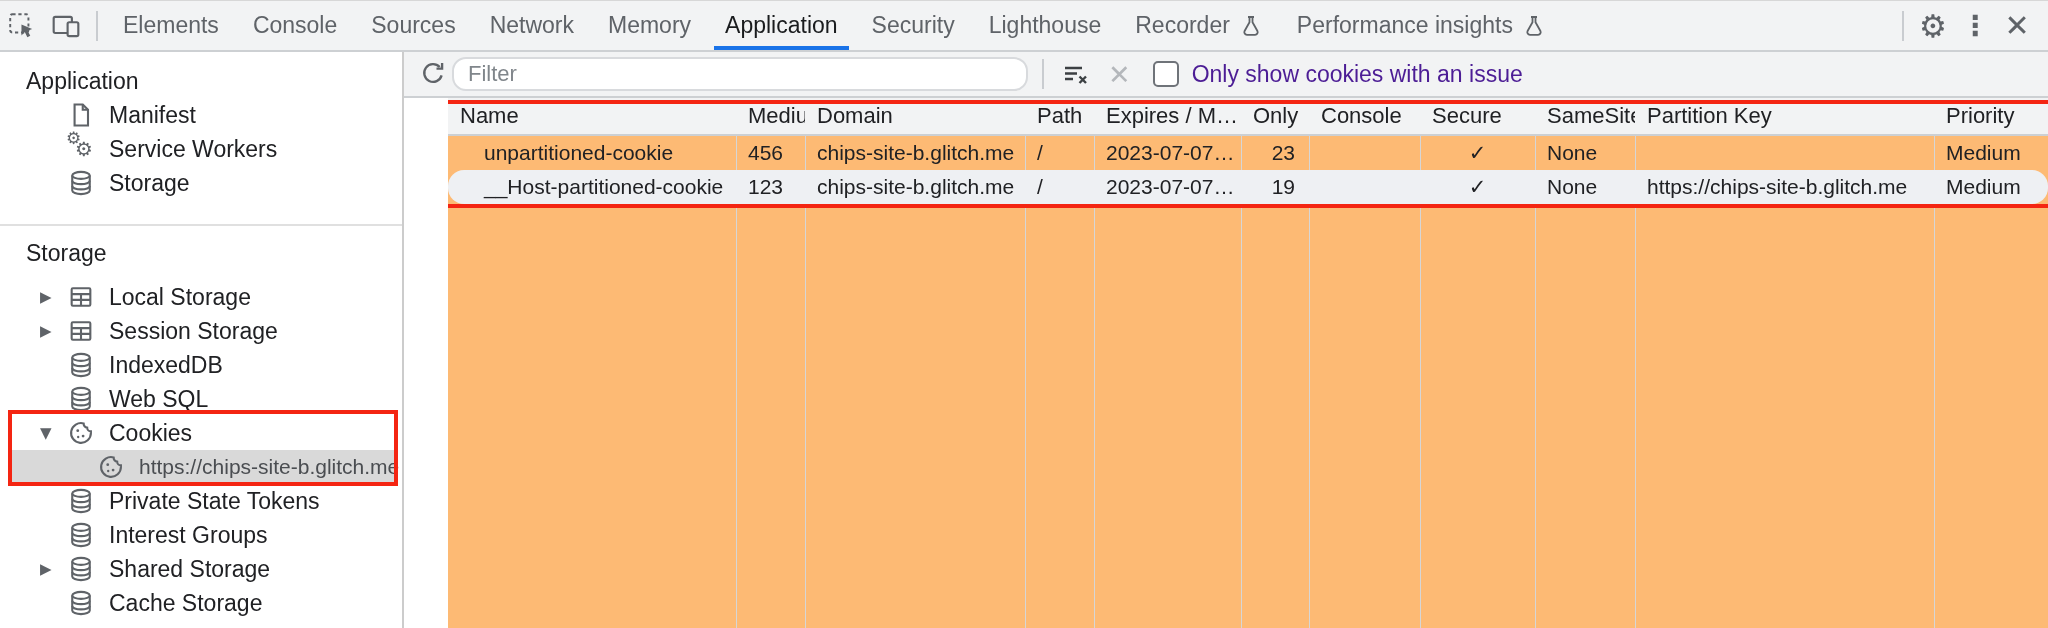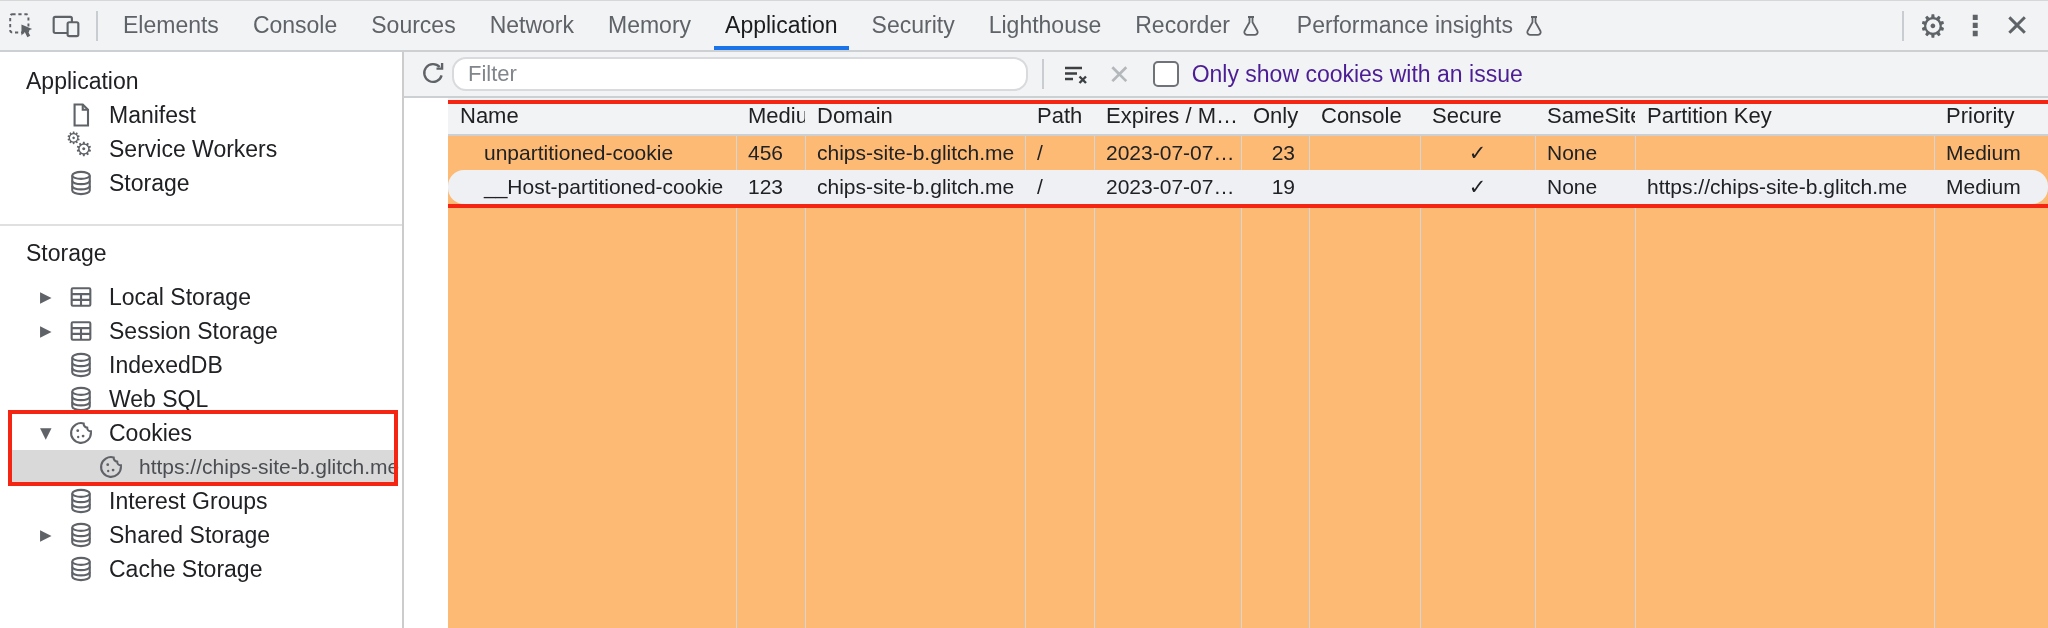--- a/index.html
+++ b/index.html
@@ -280,20 +280,31 @@
             <svg viewBox="0 0 24 24" fill="none" stroke="#5f6368" stroke-width="1.8">
               <path d="M20.5 12a8.5 8.5 0 1 1-6.2-8.2 3.2 3.2 0 0 0 3 3.6 3.2 3.2 0 0 0 3.2 3.2z"></path>
               <circle cx="9.2" cy="10" r="1.2" fill="#5f6368" stroke="none"></circle>
               <circle cx="13.8" cy="14.6" r="1.2" fill="#5f6368" stroke="none"></circle>
               <circle cx="9.6" cy="15.4" r="1" fill="#5f6368" stroke="none"></circle>
             </svg>
           </span>
           <span>https://chips-site-b.glitch.me</span>
         </div>
 
+        <div class="side-item">
+          <span class="expander"></span>
+          <span class="s-icon">
+            <svg viewBox="0 0 24 24" fill="none" stroke="#5f6368" stroke-width="1.8">
+              <ellipse cx="12" cy="5.5" rx="7.5" ry="3"></ellipse>
+              <path d="M4.5 5.5v13c0 1.7 3.4 3 7.5 3s7.5-1.3 7.5-3v-13"></path>
+              <path d="M4.5 10c0 1.7 3.4 3 7.5 3s7.5-1.3 7.5-3M4.5 14.5c0 1.7 3.4 3 7.5 3s7.5-1.3 7.5-3"></path>
+            </svg>
+          </span>
+          <span>Private State Tokens</span>
+        </div>
 
         <div class="side-item">
           <span class="expander"></span>
           <span class="s-icon">
             <svg viewBox="0 0 24 24" fill="none" stroke="#5f6368" stroke-width="1.8">
               <ellipse cx="12" cy="5.5" rx="7.5" ry="3"></ellipse>
               <path d="M4.5 5.5v13c0 1.7 3.4 3 7.5 3s7.5-1.3 7.5-3v-13"></path>
               <path d="M4.5 10c0 1.7 3.4 3 7.5 3s7.5-1.3 7.5-3M4.5 14.5c0 1.7 3.4 3 7.5 3s7.5-1.3 7.5-3"></path>
             </svg>
           </span>

